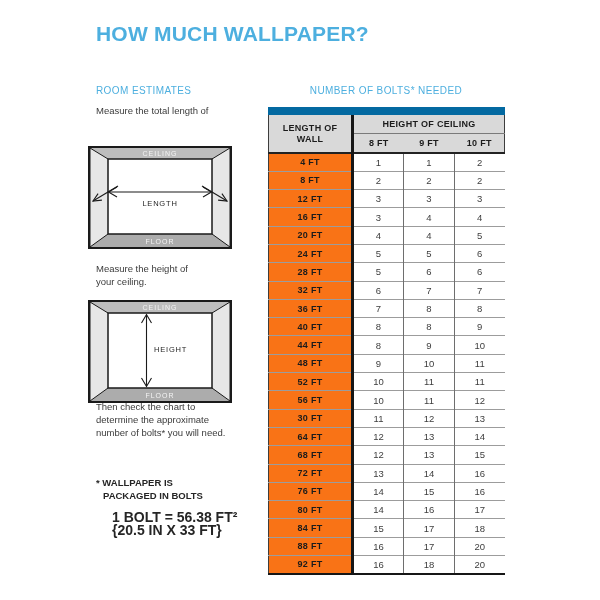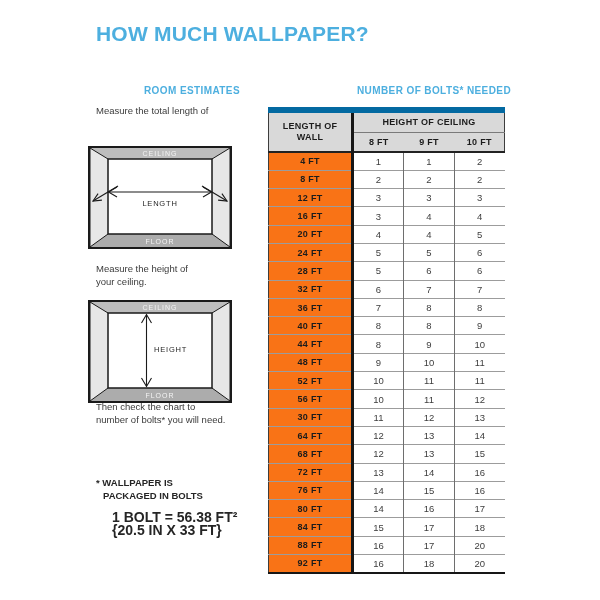--- a/index.html
+++ b/index.html
@@ -12,22 +12,22 @@
     color: #3b3b3b;
   }
   .abs { position: absolute; }
 
   .page-title {
     left: 96px; top: 22px;
     font-size: 21px; font-weight: bold;
     color: #4dafdf; letter-spacing: 0.2px;
   }
   .section-heading {
-    font-size: 10px; font-weight: bold;
-    color: #4dafdf; letter-spacing: 0.4px; margin-left: 48px;
+    font-size: 10px; font-weight: normal;
+    color: #4dafdf; letter-spacing: 0.4px;
   }
   .room-heading { left: 96px; top: 85px; }
   .table-heading { left: 268px; top: 85px; width: 236px; text-align: center; }
 
   .para { left: 96px; font-size: 9.5px; line-height: 13px; color: #3b3b3b; }
   .para-1 { top: 104px; }
   .para-2 { top: 262px; }
   .para-3 { top: 400px; }
 
   .footnote { left: 96px; top: 477px; font-size: 9.5px; font-weight: bold; color: #252525; line-height: 12.5px; }
@@ -38,21 +38,21 @@
   .diagram-1 { top: 146px; }
   .diagram-2 { top: 300px; }
   .diagram svg text { font-family: "Liberation Sans", sans-serif; }
 
   
   .table-wrap { left: 268px; top: 107px; width: 236px; }
   table.bolts-table {
     border-collapse: collapse;
     table-layout: fixed;
     width: 236px;
-    border-top: 6px solid #0369a1;
+    border-top: 8px solid #0369a1;
     border-bottom: 2px solid #161616;
     border-left: 1px solid #3d3d3d;
   }
   .bolts-table thead th {
     background: #d9d9d9;
     font-size: 9px; font-weight: bold; color: #1c1c1c;
     letter-spacing: 0.3px; text-align: center;
   }
   .bolts-table .corner-cell {
     border-right: 3px solid #161616;
@@ -141,20 +141,21 @@
       <polyline points="53.5,78 58.5,86.5 63.5,78"></polyline>
     </g>
     <text x="72" y="10.2" text-anchor="middle" font-size="7" letter-spacing="1" fill="#f4f4f4">CEILING</text>
     <text x="72" y="97.8" text-anchor="middle" font-size="7" letter-spacing="1" fill="#f4f4f4">FLOOR</text>
     <text x="66" y="51.5" text-anchor="start" font-size="7.5" letter-spacing="0.8" fill="#262626">HEIGHT</text>
   </svg>
 </div>
 
 <div class="abs para para-3">
   <div>Then check the chart to</div>
+  <div>determine the approximate</div>
   <div>number of bolts* you will need.</div>
 </div>
 
 <div class="abs footnote">
   <div>* WALLPAPER IS</div>
   <div class="indent">PACKAGED IN BOLTS</div>
 </div>
 
 <div class="abs bolt-info">
   <div>1 BOLT = 56.38 FT²</div>

